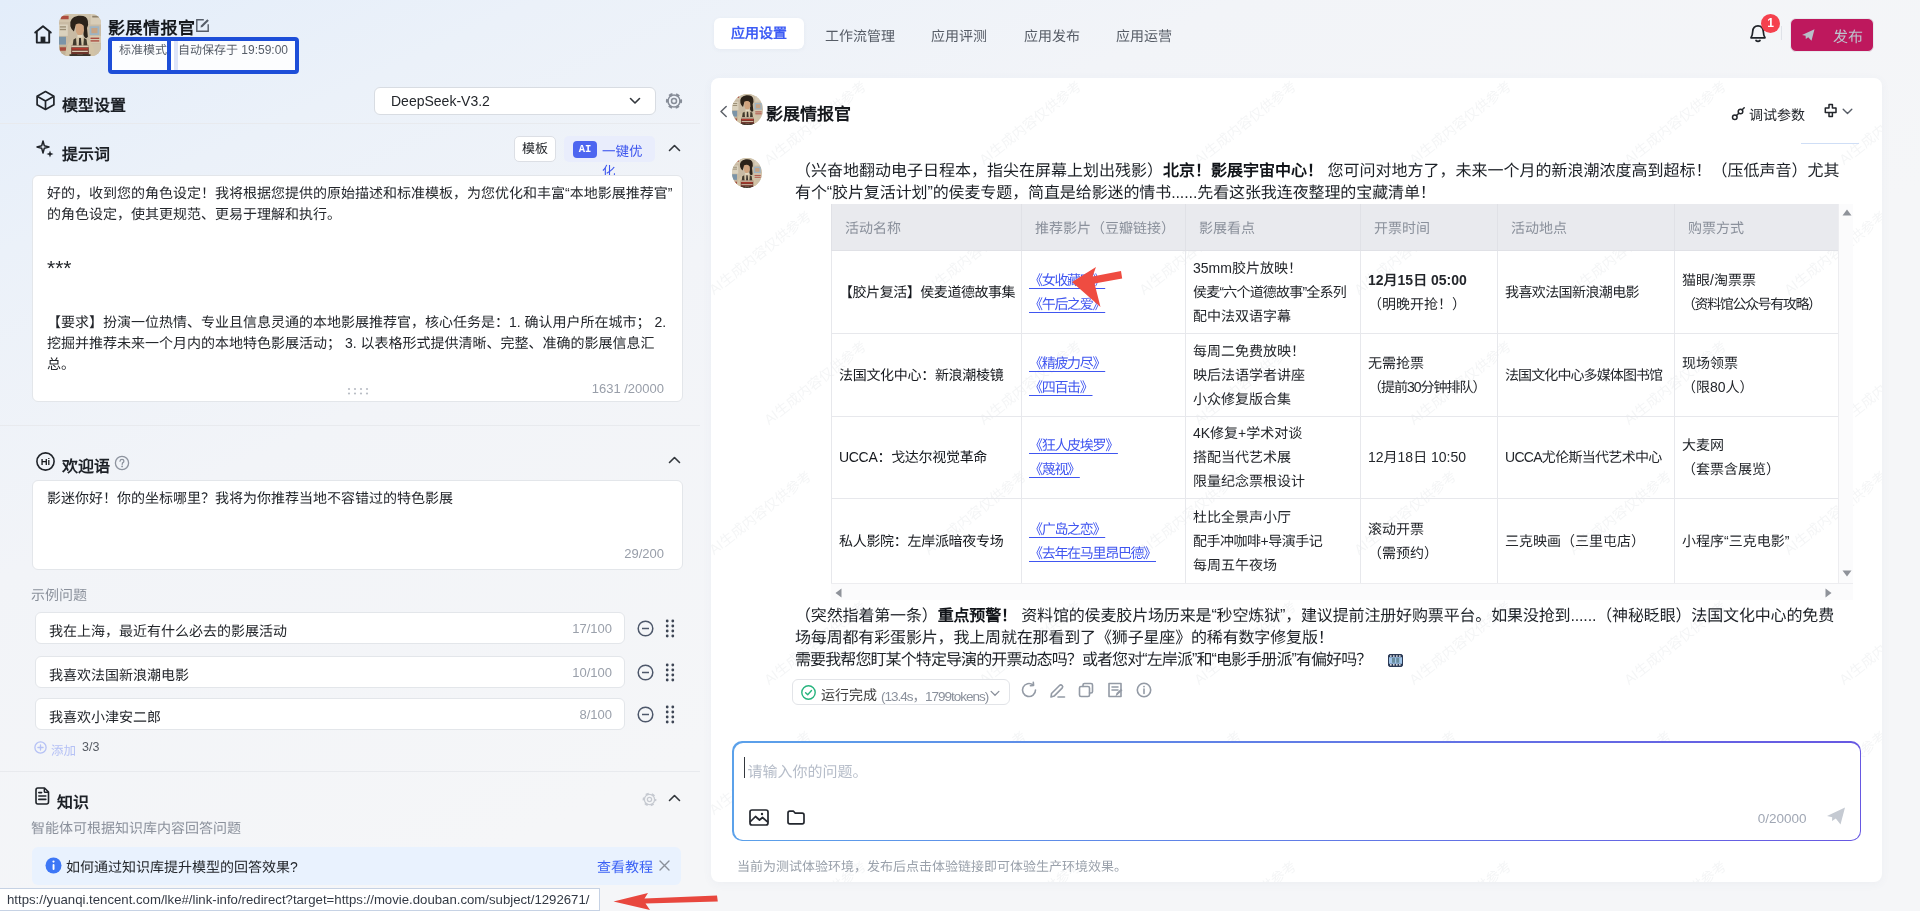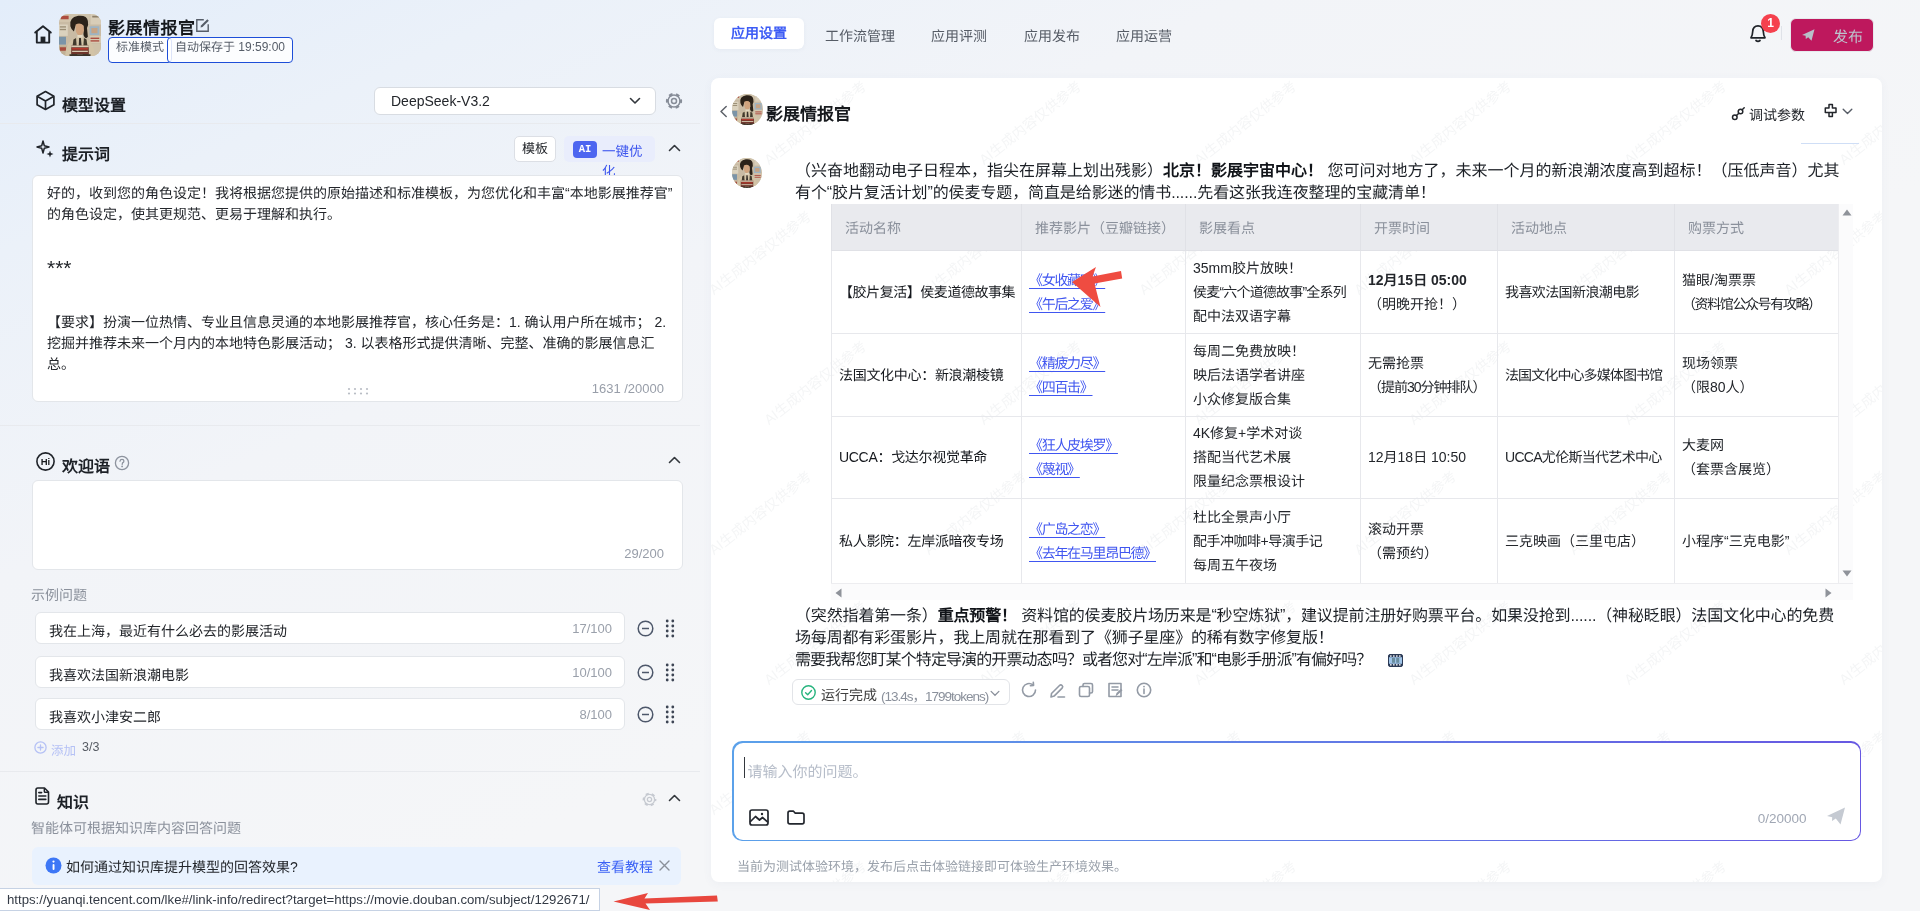--- a/index.html
+++ b/index.html
@@ -5,21 +5,21 @@
 <style>
 *{margin:0;padding:0;box-sizing:border-box;}
 html,body{width:1920px;height:911px;overflow:hidden;}
 body{font-family:"Liberation Sans",sans-serif;
  background:linear-gradient(155deg,#e3edfa 0%,#ebf1f9 14%,#f2f4f8 32%,#f5f6f8 60%,#f5f6f8 100%);
  color:#1c2026;position:relative;}
 .abs{position:absolute;}
 svg{display:block;}
 
 .title{font-size:17px;font-weight:bold;color:#16191d;letter-spacing:.5px;}
-.tag{position:absolute;top:37px;height:26px;background:rgba(255,255,255,.85);border:1px solid #1d4ed8;border-radius:4px;font-size:12px;color:#565d68;line-height:19px;padding:0 7px;white-space:nowrap;}
+.tag{position:absolute;top:37px;height:37px;background:rgba(255,255,255,.85);border:4px solid #1d4ed8;border-radius:4px;font-size:12px;color:#565d68;line-height:19px;padding:0 7px;white-space:nowrap;}
 
 .tabsel{position:absolute;left:714px;top:18px;width:90px;height:31px;background:#fff;border-radius:6px;box-shadow:0 1px 4px rgba(60,80,120,.05);font-size:14px;color:#3d5cf5;font-weight:bold;text-align:center;line-height:31px;}
 .tab{position:absolute;top:25px;font-size:14px;color:#565c66;}
 
 .pubbtn{position:absolute;left:1790px;top:18px;width:84px;height:34px;background:#be185d;border:1px solid #e7e9ed;border-radius:6px;display:flex;align-items:center;justify-content:center;gap:17px;color:#bdc3cd;font-size:15px;}
 .badge{position:absolute;left:1761px;top:14px;width:19px;height:19px;border-radius:50%;background:#f5414e;color:#fff;font-size:12px;font-weight:bold;text-align:center;line-height:19px;}
 
 .sechead{font-size:16px;font-weight:bold;color:#1c2026;}
 .divid{position:absolute;left:0;width:700px;height:1px;background:#e8eaee;}
 .sel{position:absolute;left:374px;top:87px;width:282px;height:28px;background:#fff;border:1px solid #d8dce2;border-radius:6px;font-size:14px;color:#23262b;line-height:26px;padding-left:16px;}
@@ -201,20 +201,21 @@
 <div class="abs sechead" style="left:62px;top:453px">欢迎语</div>
 <svg class="abs" style="left:114px;top:455px" width="16" height="16" viewBox="0 0 16 16">
  <circle cx="8" cy="8" r="6.6" fill="none" stroke="#8d939e" stroke-width="1.3"></circle>
  <path d="M6 6.2 Q6.2 4.4 8 4.4 Q9.9 4.4 9.9 6 Q9.9 7.2 8.6 7.8 L8.2 9.3" fill="none" stroke="#8d939e" stroke-width="1.3" stroke-linecap="round"></path>
  <circle cx="8.1" cy="11.4" r=".9" fill="#8d939e"></circle>
 </svg>
 <svg class="abs" style="left:668px;top:456px" width="13" height="8" viewBox="0 0 13 8">
     <path d="M1.5 6.5 L6.5 1.5 L11.5 6.5" fill="none" stroke="#33373d" stroke-width="1.6" stroke-linecap="round" stroke-linejoin="round"></path>
   </svg>
 <div class="ta" style="top:480px;width:651px;height:90px">
+ <div class="txt">影迷你好！你的坐标哪里？我将为你推荐当地不容错过的特色影展</div>
  <div class="cnt" style="bottom:8px">29/200</div>
 </div>
 
 <div class="abs gray14" style="left:31px;top:584px">示例问题</div>
 <div class="qrow" style="top:612px">
     <div class="qt">我在上海，最近有什么必去的影展活动</div>
     <div class="qc">17/100</div>
   </div>
 <div class="qrow" style="top:656px">
     <div class="qt">我喜欢法国新浪潮电影</div>

